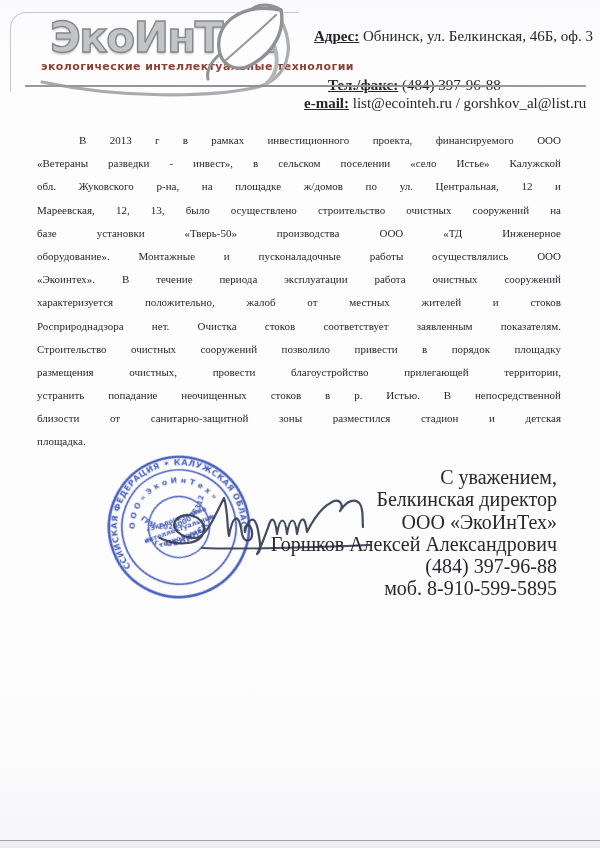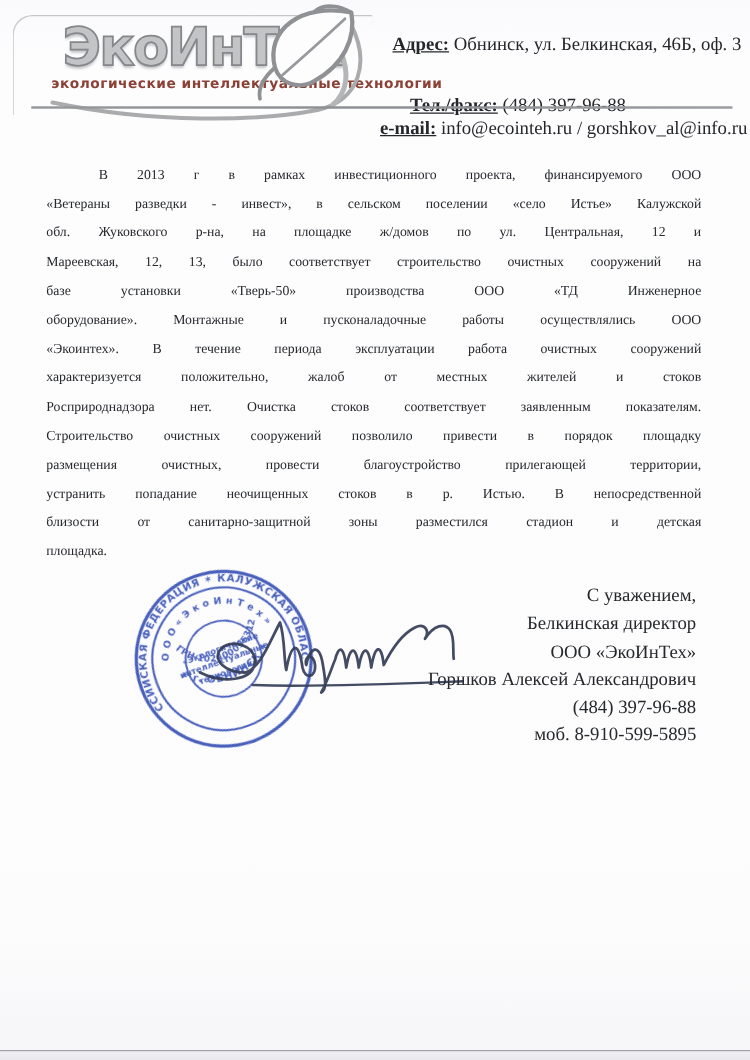--- a/index.html
+++ b/index.html
@@ -59,21 +59,21 @@
   
   .stamp {
     position:absolute; left:104px; top:452px; width:150px; height:150px;
     transform:rotate(-20deg); opacity:.92; filter:blur(.2px);
   }
   .stamp text { font-family:"DejaVu Sans", sans-serif; font-weight:700; }
   
   .ink { position:absolute; left:100px; top:450px; width:300px; height:120px; }
   .sig-block {
     position:absolute; right:43px; top:466px;
-    text-align:right; font-size:15px; line-height:22.3px; color:#26282c;
+    text-align:right; font-size:20px; line-height:22.3px; color:#26282c;
     white-space:nowrap;
     font-family:Liberation Serif, serif;
   }
   
   .scan-bottom {
     position:absolute; left:0; top:840px; width:600px; height:8px;
     border-top:1.5px solid #a2a2a6;
     background:linear-gradient(180deg,#f0f0f3,#e9e9ee);
   }
 </style>
@@ -98,31 +98,31 @@
       <path d="M 248,15 C 232,30 214,46 198,60" fill="none" stroke="#97999c" stroke-width="2.2" stroke-linecap="round"></path>
 
       <path d="M 192,54 C 183,62 178,70 180,79" fill="none" stroke="#8f9194" stroke-width="3" stroke-linecap="round"></path>
 
       <path d="M 253,10 C 244,4 231,3 224,9" fill="none" stroke="#8f9194" stroke-width="3" stroke-linecap="round"></path>
     </svg>
 
     <div class="contact">
       <div class="c-line1"><span class="lbl">Адрес:</span><span> Обнинск, ул. Белкинская, 46Б, оф. 3</span></div>
       <div class="c-line2"><span class="lbl">Тел./факс:</span><span> (484) 397-96-88</span></div>
-      <div class="c-line3"><span class="lbl">e-mail:</span><span> info@ecointeh.ru / gorshkov_al@info.ru</span></div>
+      <div class="c-line3"><span class="lbl">e-mail:</span><span> list@ecointeh.ru / gorshkov_al@list.ru</span></div>
     </div>
 
     <div class="header-rule"></div>
   </div>
 
   <div class="body-text">
     <div class="bline indent">В 2013 г в рамках инвестиционного проекта, финансируемого ООО</div>
     <div class="bline">«Ветераны разведки - инвест», в сельском поселении «село Истье» Калужской</div>
     <div class="bline">обл. Жуковского р-на, на площадке ж/домов по ул. Центральная, 12 и</div>
-    <div class="bline">Мареевская, 12, 13, было соответствует строительство очистных сооружений на</div>
+    <div class="bline">Мареевская, 12, 13, было осуществлено строительство очистных сооружений на</div>
     <div class="bline">базе установки «Тверь-50» производства ООО «ТД Инженерное</div>
     <div class="bline">оборудование». Монтажные и пусконаладочные работы осуществлялись ООО</div>
     <div class="bline">«Экоинтех». В течение периода эксплуатации работа очистных сооружений</div>
     <div class="bline">характеризуется положительно, жалоб от местных жителей и стоков</div>
     <div class="bline">Росприроднадзора нет. Очистка стоков соответствует заявленным показателям.</div>
     <div class="bline">Строительство очистных сооружений позволило привести в порядок площадку</div>
     <div class="bline">размещения очистных, провести благоустройство прилегающей территории,</div>
     <div class="bline">устранить попадание неочищенных стоков в р. Истью. В непосредственной</div>
     <div class="bline">близости от санитарно-защитной зоны разместился стадион и детская</div>
     <div class="bline last">площадка.</div>

